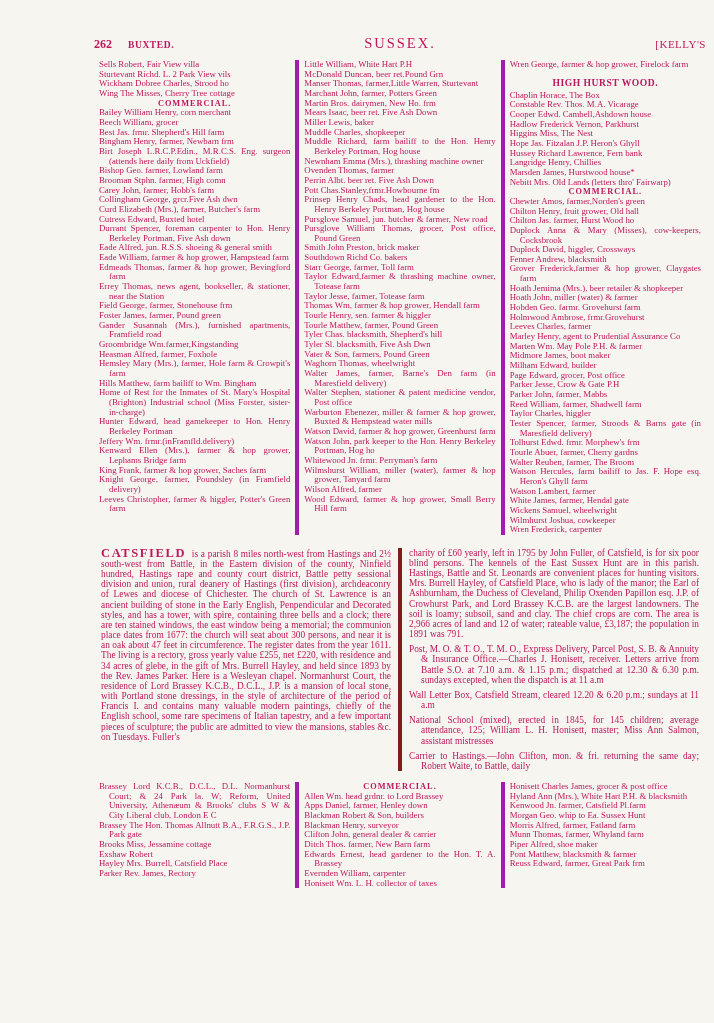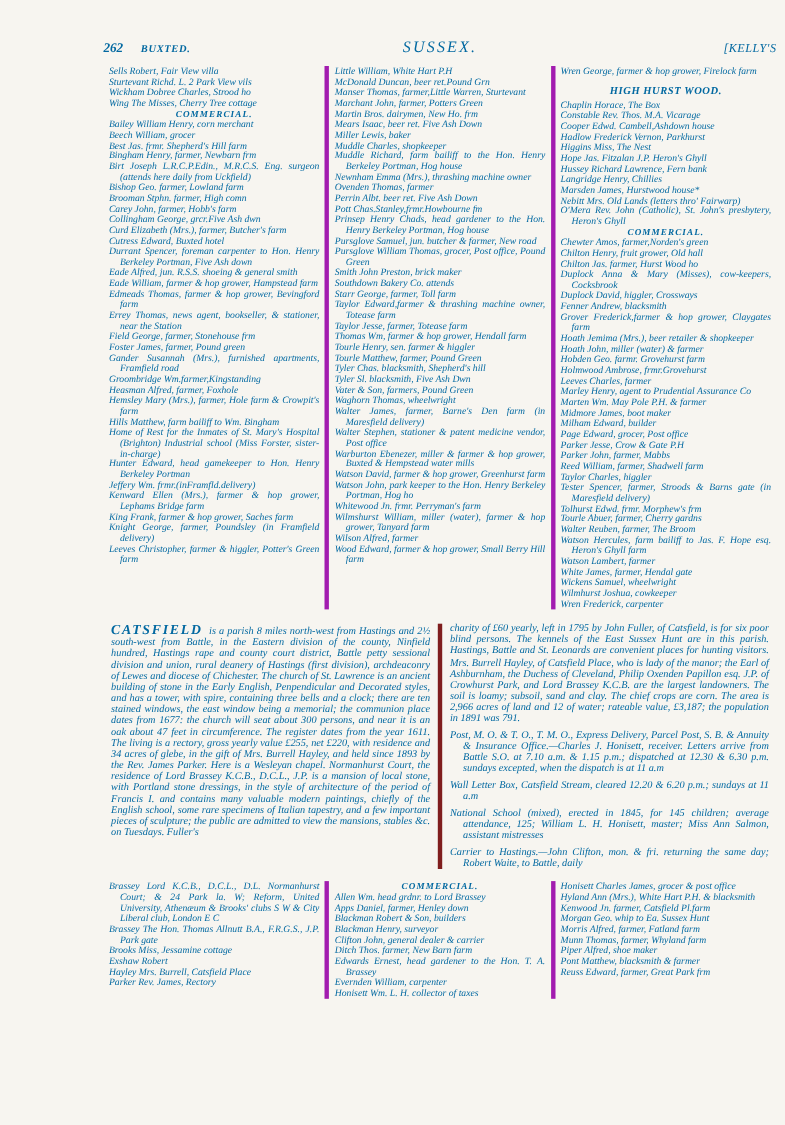--- a/index.html
+++ b/index.html
@@ -1,19 +1,19 @@
 <!DOCTYPE html>
 <html><head>
 <meta charset="utf-8">
 <style>
   html,body{margin:0;padding:0;background:#dedbd4;}
   .page{
     width:714px;height:1023px;background:#f7f5f0;overflow:hidden;
-    font-family:"Liberation Serif","DejaVu Serif",serif;color:#0369a1;
-    box-sizing:border-box;padding:34px 8px 0 94px;position:relative;font-style:italic;
+    font-family:"Liberation Serif","DejaVu Serif",serif;color:#be185d;
+    box-sizing:border-box;padding:34px 8px 0 94px;position:relative;
   }
   .page-header{display:flex;align-items:baseline;margin-bottom:8px;}
   .ph-left{flex:1;white-space:nowrap;}
   .pagenum{font-weight:700;font-size:12px;}
   .locality{font-weight:700;font-size:9.5px;letter-spacing:.6px;margin-left:12px;}
   .ph-center{flex:1;text-align:center;font-size:14.5px;letter-spacing:2px;}
   .ph-right{flex:1;text-align:right;font-size:11px;letter-spacing:.5px;}
   .cols{display:flex;}
   .col{flex:1;min-width:0;padding:0 5px;}
   .col + .col{border-left:4px solid #a21caf;}
@@ -103,21 +103,21 @@
         <div class="entry">Muddle Charles, shopkeeper</div>
         <div class="entry">Muddle Richard, farm bailiff to the Hon. Henry Berkeley Portman, Hog house</div>
         <div class="entry">Newnham Emma (Mrs.), thrashing machine owner</div>
         <div class="entry">Ovenden Thomas, farmer</div>
         <div class="entry">Perrin Albt. beer ret. Five Ash Down</div>
         <div class="entry">Pott Chas.Stanley,frmr.Howbourne fm</div>
         <div class="entry">Prinsep Henry Chads, head gardener to the Hon. Henry Berkeley Portman, Hog house</div>
         <div class="entry">Pursglove Samuel, jun. butcher &amp; farmer, New road</div>
         <div class="entry">Pursglove William Thomas, grocer, Post office, Pound Green</div>
         <div class="entry">Smith John Preston, brick maker</div>
-        <div class="entry">Southdown Bakery Co. attends</div>
+        <div class="entry">Southdown Richd Co. bakers</div>
         <div class="entry">Starr George, farmer, Toll farm</div>
         <div class="entry">Taylor Edward,farmer &amp; thrashing machine owner, Totease farm</div>
         <div class="entry">Taylor Jesse, farmer, Totease farm</div>
         <div class="entry">Thomas Wm, farmer &amp; hop grower, Hendall farm</div>
         <div class="entry">Tourle Henry, sen. farmer &amp; higgler</div>
         <div class="entry">Tourle Matthew, farmer, Pound Green</div>
         <div class="entry">Tyler Chas. blacksmith, Shepherd's hill</div>
         <div class="entry">Tyler Sl. blacksmith, Five Ash Dwn</div>
         <div class="entry">Vater &amp; Son, farmers, Pound Green</div>
         <div class="entry">Waghorn Thomas, wheelwright</div>
@@ -137,21 +137,20 @@
         <div class="entry">Chaplin Horace, The Box</div>
         <div class="entry">Constable Rev. Thos. M.A. Vicarage</div>
         <div class="entry">Cooper Edwd. Cambell,Ashdown house</div>
         <div class="entry">Hadlow Frederick Vernon, Parkhurst</div>
         <div class="entry">Higgins Miss, The Nest</div>
         <div class="entry">Hope Jas. Fitzalan J.P. Heron's Ghyll</div>
         <div class="entry">Hussey Richard Lawrence, Fern bank</div>
         <div class="entry">Langridge Henry, Chillies</div>
         <div class="entry">Marsden James, Hurstwood house*</div>
         <div class="entry">Nebitt Mrs. Old Lands (letters thro' Fairwarp)</div>
-        <div class="entry">O'Mera Rev. John (Catholic), St. John's presbytery, Heron's Ghyll</div>
         <div class="colhead">COMMERCIAL.</div>
         <div class="entry">Chewter Amos, farmer,Norden's green</div>
         <div class="entry">Chilton Henry, fruit grower, Old hall</div>
         <div class="entry">Chilton Jas. farmer, Hurst Wood ho</div>
         <div class="entry">Duplock Anna &amp; Mary (Misses), cow-keepers, Cocksbrook</div>
         <div class="entry">Duplock David, higgler, Crossways</div>
         <div class="entry">Fenner Andrew, blacksmith</div>
         <div class="entry">Grover Frederick,farmer &amp; hop grower, Claygates farm</div>
         <div class="entry">Hoath Jemima (Mrs.), beer retailer &amp; shopkeeper</div>
         <div class="entry">Hoath John, miller (water) &amp; farmer</div>

